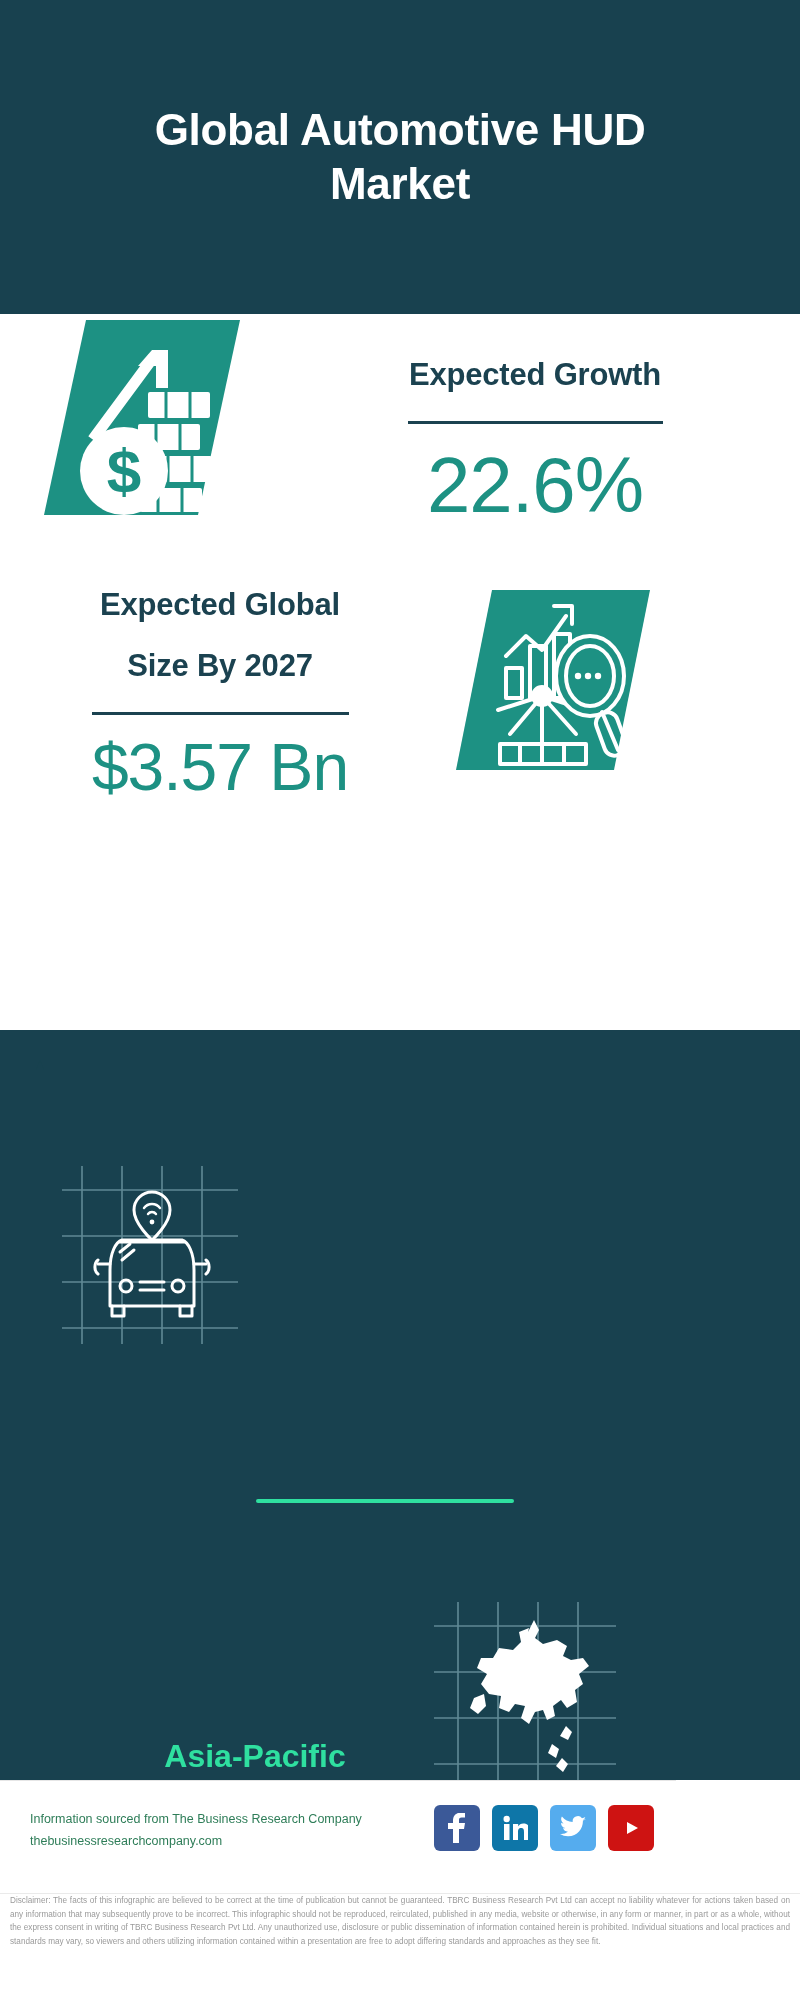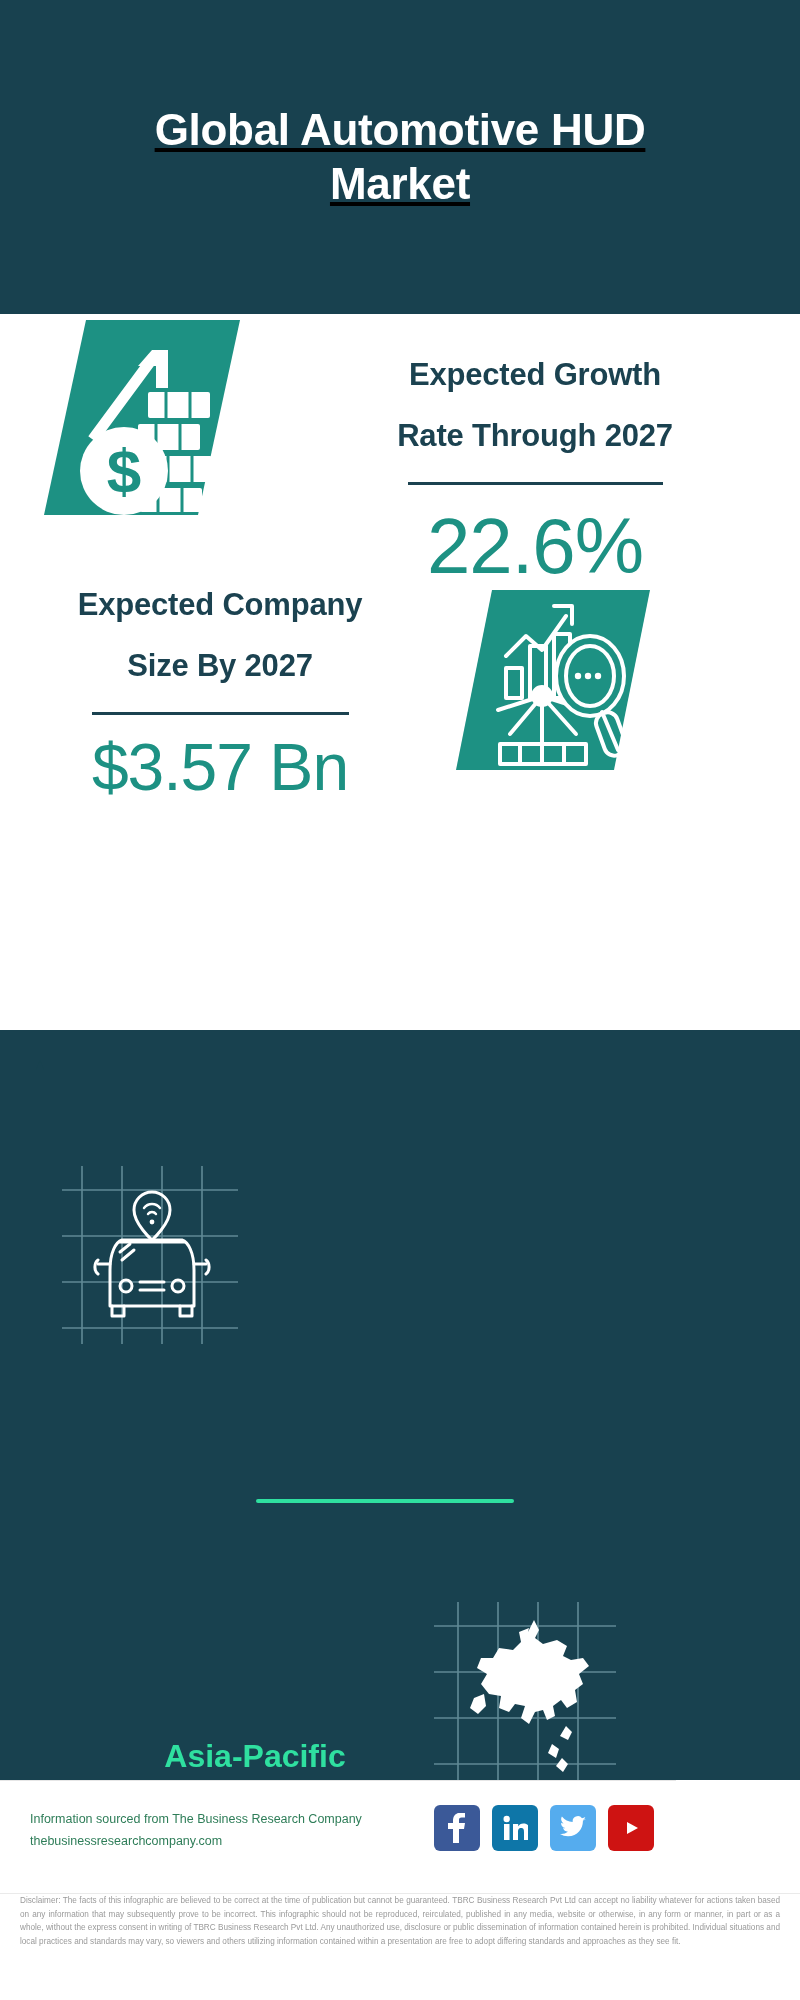--- a/index.html
+++ b/index.html
@@ -7,21 +7,21 @@
   body{
     width:800px; height:2000px; position:relative; overflow:hidden;
     font-family:"Liberation Sans", sans-serif;
     background:#ffffff;
   }
   .page{ position:relative; width:800px; height:2000px; background:#fff; }
 
   
   .header{
     position:absolute; left:0; top:0; width:800px; height:314px;
-    background:#18414f; display:flex; align-items:center; justify-content:center;text-decoration:underline;
+    background:#18414f; display:flex; align-items:center; justify-content:center;
   }
   .header h1{
     color:#ffffff; font-size:44px; font-weight:bold; line-height:1.22;
     text-align:center; letter-spacing:-0.3px; width:640px;
   }
 
   
   .white-zone{ position:absolute; left:0; top:314px; width:800px; height:736px; background:#fff; }
 
   
@@ -51,21 +51,21 @@
 
   
   .footer{
     position:absolute; left:0; top:1780px; width:676px; height:110px;
     background:#ffffff; border-top:1px solid #e6e6e6;
   }
   .footer-text{ position:absolute; left:30px; top:28px; color:#2e7d58; font-size:12.5px; line-height:1.75; }
   .socials{ position:absolute; right:22px; top:24px; display:flex; gap:12px; }
   .sbtn{ width:46px; height:46px; border-radius:6px; display:flex; align-items:center; justify-content:center; }
   .disclaimer{
-    position:absolute; left:0; top:1893px; width:800px; padding:0 20px;
+    position:absolute; left:0; top:1893px; width:800px; padding:0 10px;
     color:#9a9a9a; font-size:8.2px; line-height:1.65; text-align:justify;
     border-top:1px solid #eaeaea;
   }
 </style>
 </head>
 <body>
 
 <div class="page">
 
   <div class="header">
@@ -100,27 +100,26 @@
             <line x1="142" y1="188" x2="142" y2="212"></line>
         </g>
 
         <circle cx="84" cy="171" r="44" fill="#ffffff"></circle>
         <text x="84" y="192" font-family="Liberation Sans, sans-serif" font-size="62" font-weight="bold" fill="#1d9183" text-anchor="middle">$</text>
       </svg>
     </div>
 
     <div class="stat1-text">
       <div class="stat-title">Expected Growth</div>
-      <div class="stat-title">Rate Through 2027</div>
       <div class="rule-dark" style="width:255px;"></div>
       <div class="stat-value" style="font-size:78px; margin-top:16px;">22.6%</div>
     </div>
 
     <div class="stat2-text">
-      <div class="stat-title">Expected Company</div>
+      <div class="stat-title">Expected Global</div>
       <div class="stat-title">Size By 2027</div>
       <div class="rule-dark" style="width:257px;"></div>
       <div class="stat-value" style="font-size:66px; margin-top:14px;">$3.57 Bn</div>
     </div>
 
     <div class="stat2-icon">
       <svg viewBox="0 0 220 200" width="220" height="200">
         <polygon points="42,6 200,6 164,186 6,186" fill="#1d9183"></polygon>
         <g stroke="#ffffff" stroke-width="4" fill="none" stroke-linecap="round" stroke-linejoin="round">
           <polyline points="56,72 76,52 92,66 116,32"></polyline>

